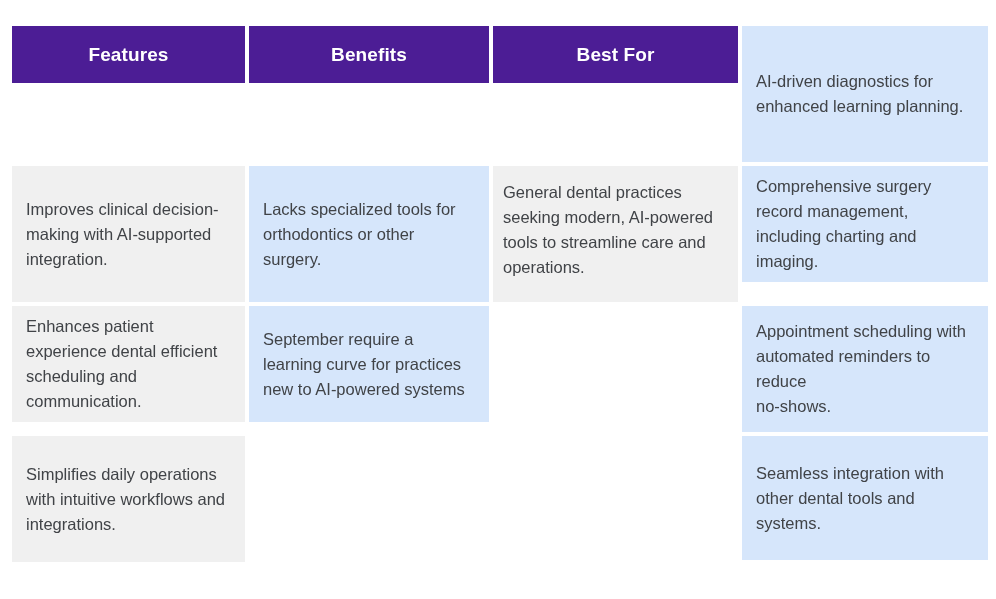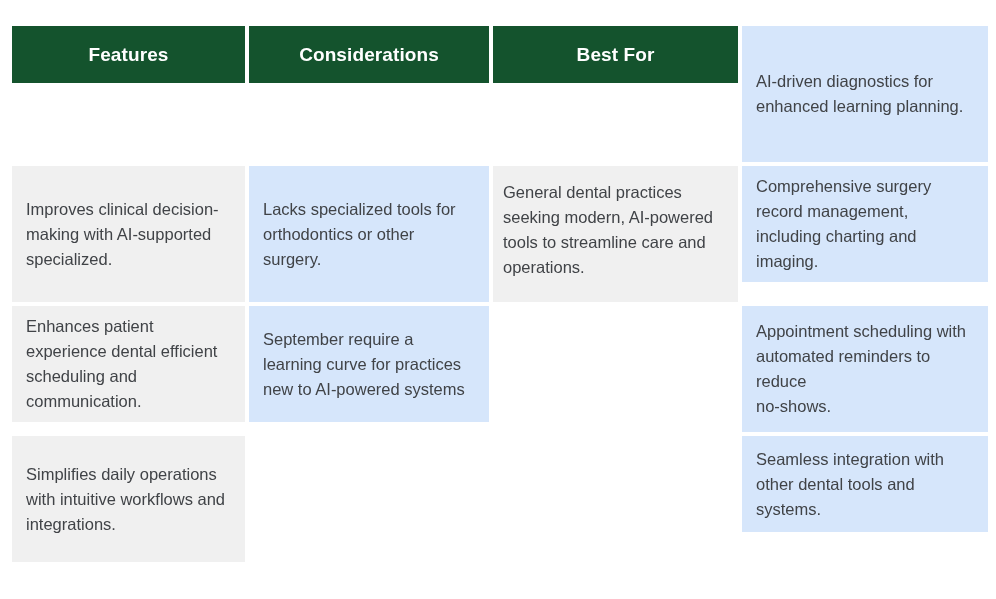--- a/index.html
+++ b/index.html
@@ -20,21 +20,21 @@
     top: 26px;
     width: 972px;
     display: grid;
     grid-template-columns: 233px 240px 245px 246px;
     column-gap: 4px;
     row-gap: 4px;
     align-content: start;
   }
 
   .header-cell {
-    background: #14532d;
+    background: #4c1d95;
     color: #ffffff;
     font-size: 19px;
     font-weight: bold;
     text-align: center;
     height: 57px;
     line-height: 57px;
     letter-spacing: 0.1px;
     box-sizing: border-box;
     overflow: hidden;
     white-space: nowrap;
@@ -51,44 +51,44 @@
   }
 
   .cell.fill-blue  { background: #d6e6fb; }
   .cell.fill-gray  { background: #f0f0f0; }
   .cell.fill-none  { background: transparent; }
 
   
   .row-1 .cell { height: 136px; }
   .row-2 .cell { height: 116px; }
   .row-3 .cell { height: 126px; }
-  .row-4 .cell { height: 96px; }
+  .row-4 .cell { height: 124px; }
 
   
   .va-mid   { display: flex; align-items: center; }
   .va-top   { display: flex; align-items: flex-start; padding-left: 10px; }
   .va-mid > span, .va-top > span { display: block; }
 
   .row-contents { display: contents; }
 </style>
 </head>
 <body>
 
 <div class="comparison-table">
 
   <div class="header-cell">Features</div>
-  <div class="header-cell">Considerations</div>
+  <div class="header-cell">Benefits</div>
   <div class="header-cell">Best For</div>
 
   <div class="row-contents row-1">
     <div class="cell fill-blue va-mid">
       <span>AI-driven diagnostics for enhanced learning planning.</span>
     </div>
     <div class="cell fill-gray va-mid">
-      <span>Improves clinical decision-making with AI-supported specialized.</span>
+      <span>Improves clinical decision-making with AI-supported integration.</span>
     </div>
     <div class="cell fill-blue va-mid">
       <span>Lacks specialized tools for orthodontics or other surgery.</span>
     </div>
     <div class="cell fill-gray va-top">
       <span>General dental practices seeking modern, AI-powered tools to streamline care and operations.</span>
     </div>
   </div>
 
   <div class="row-contents row-2">

